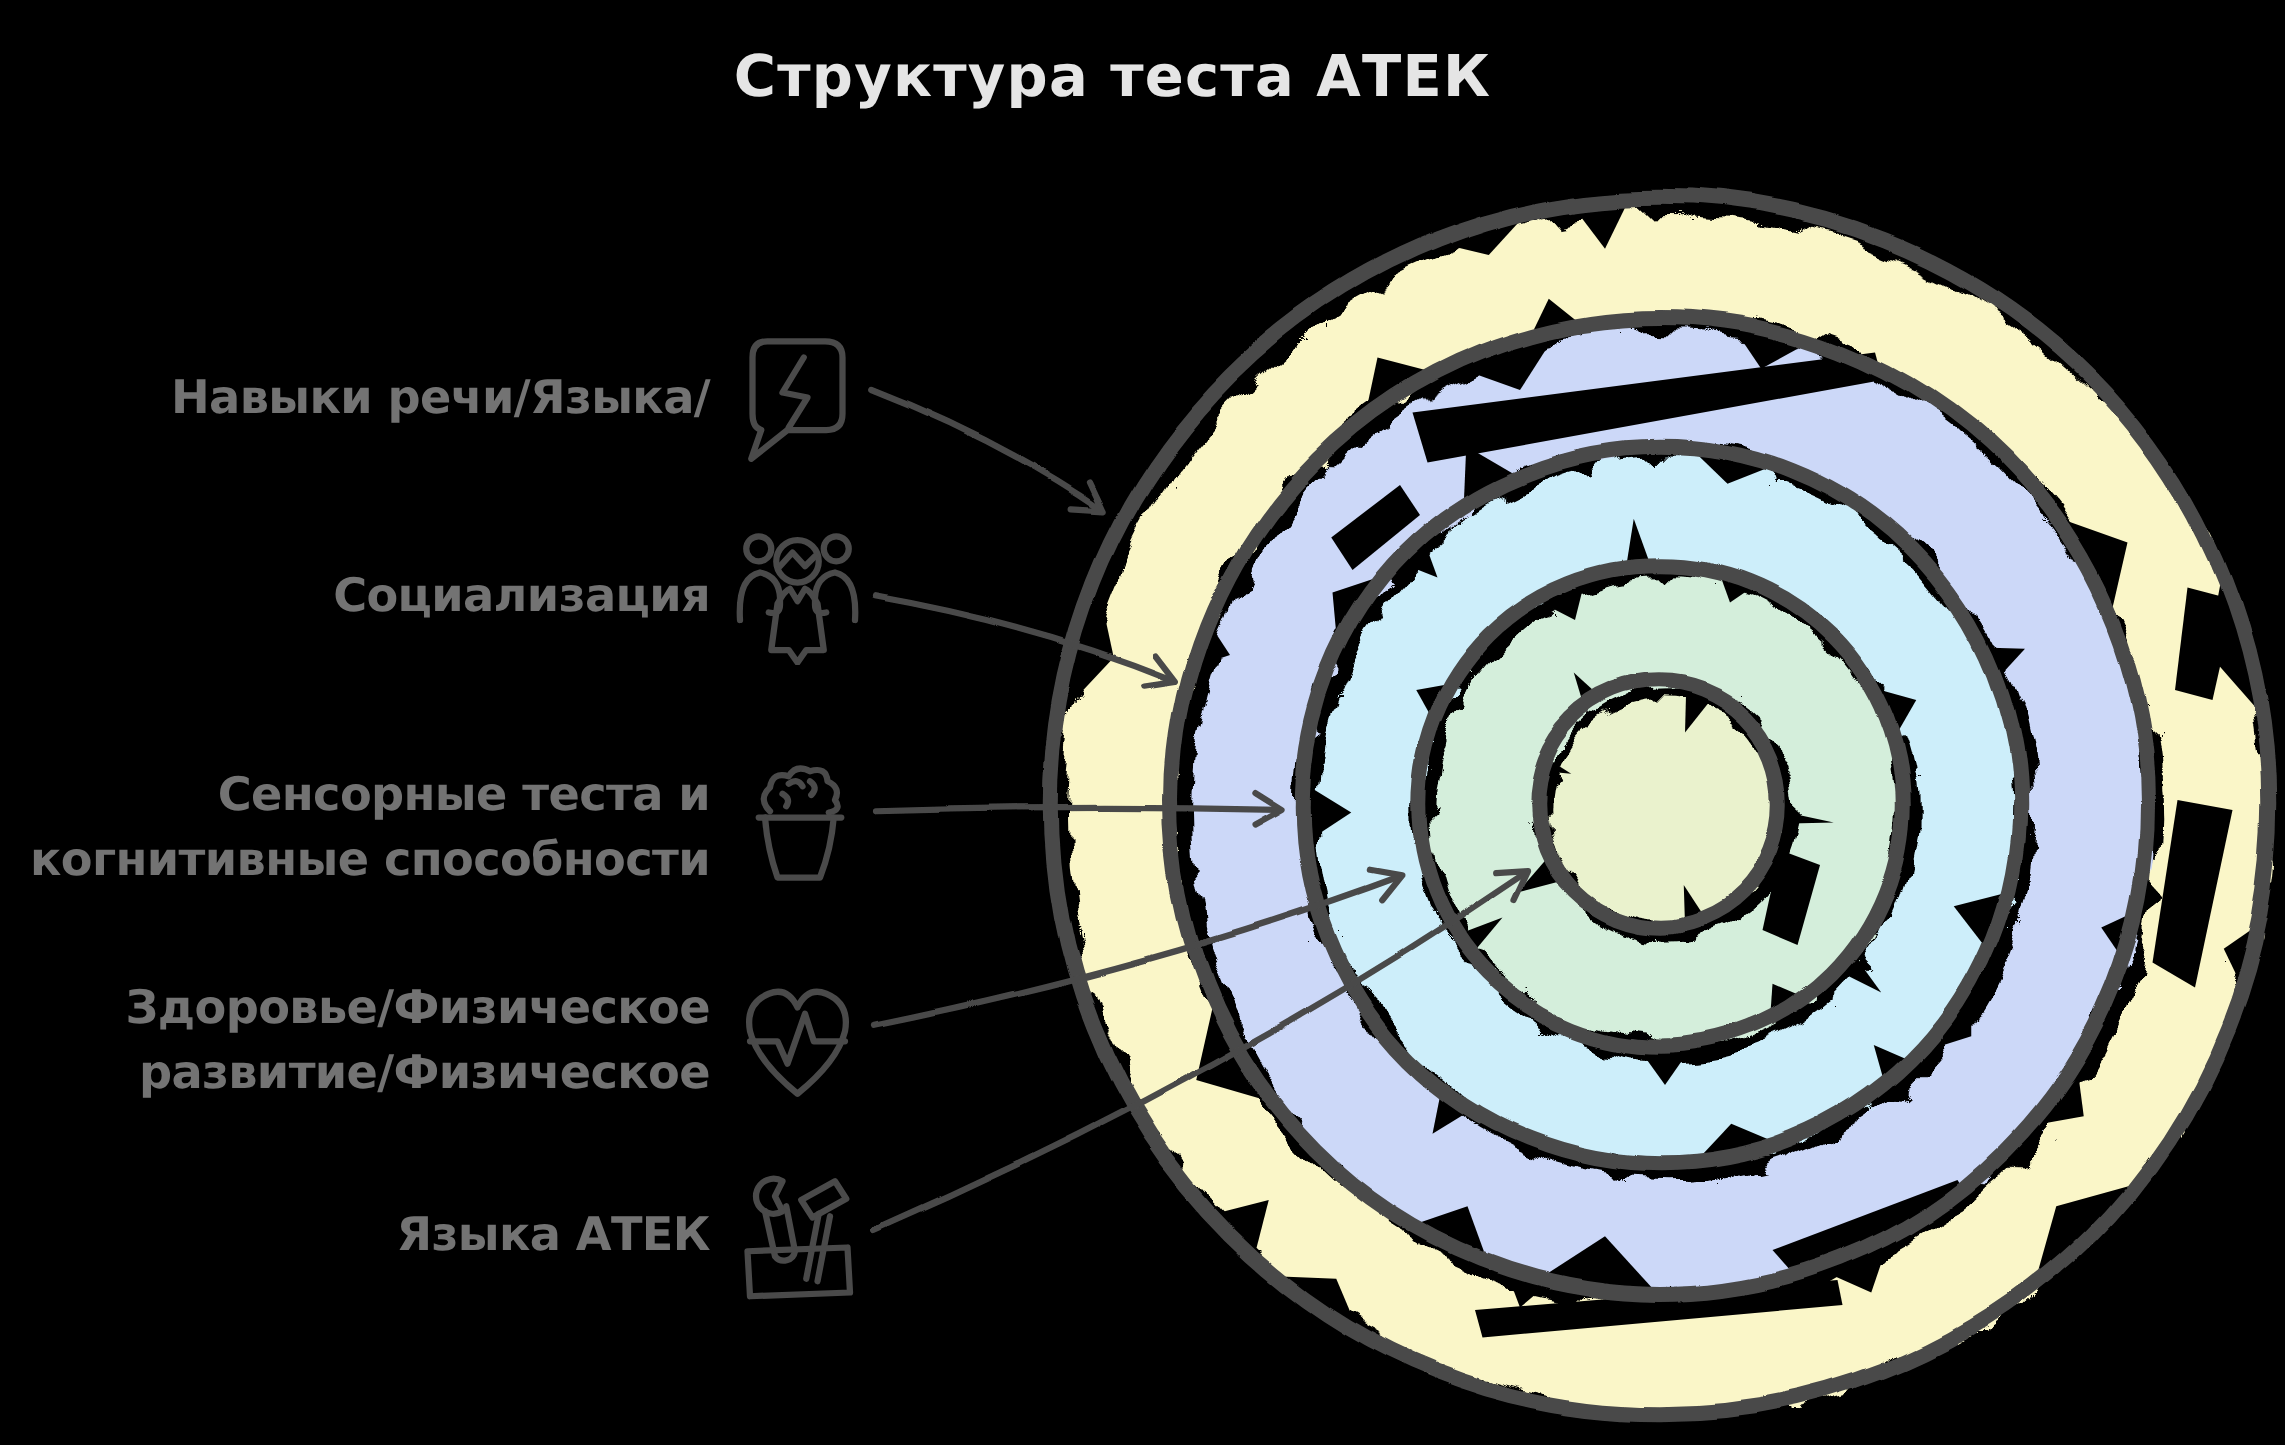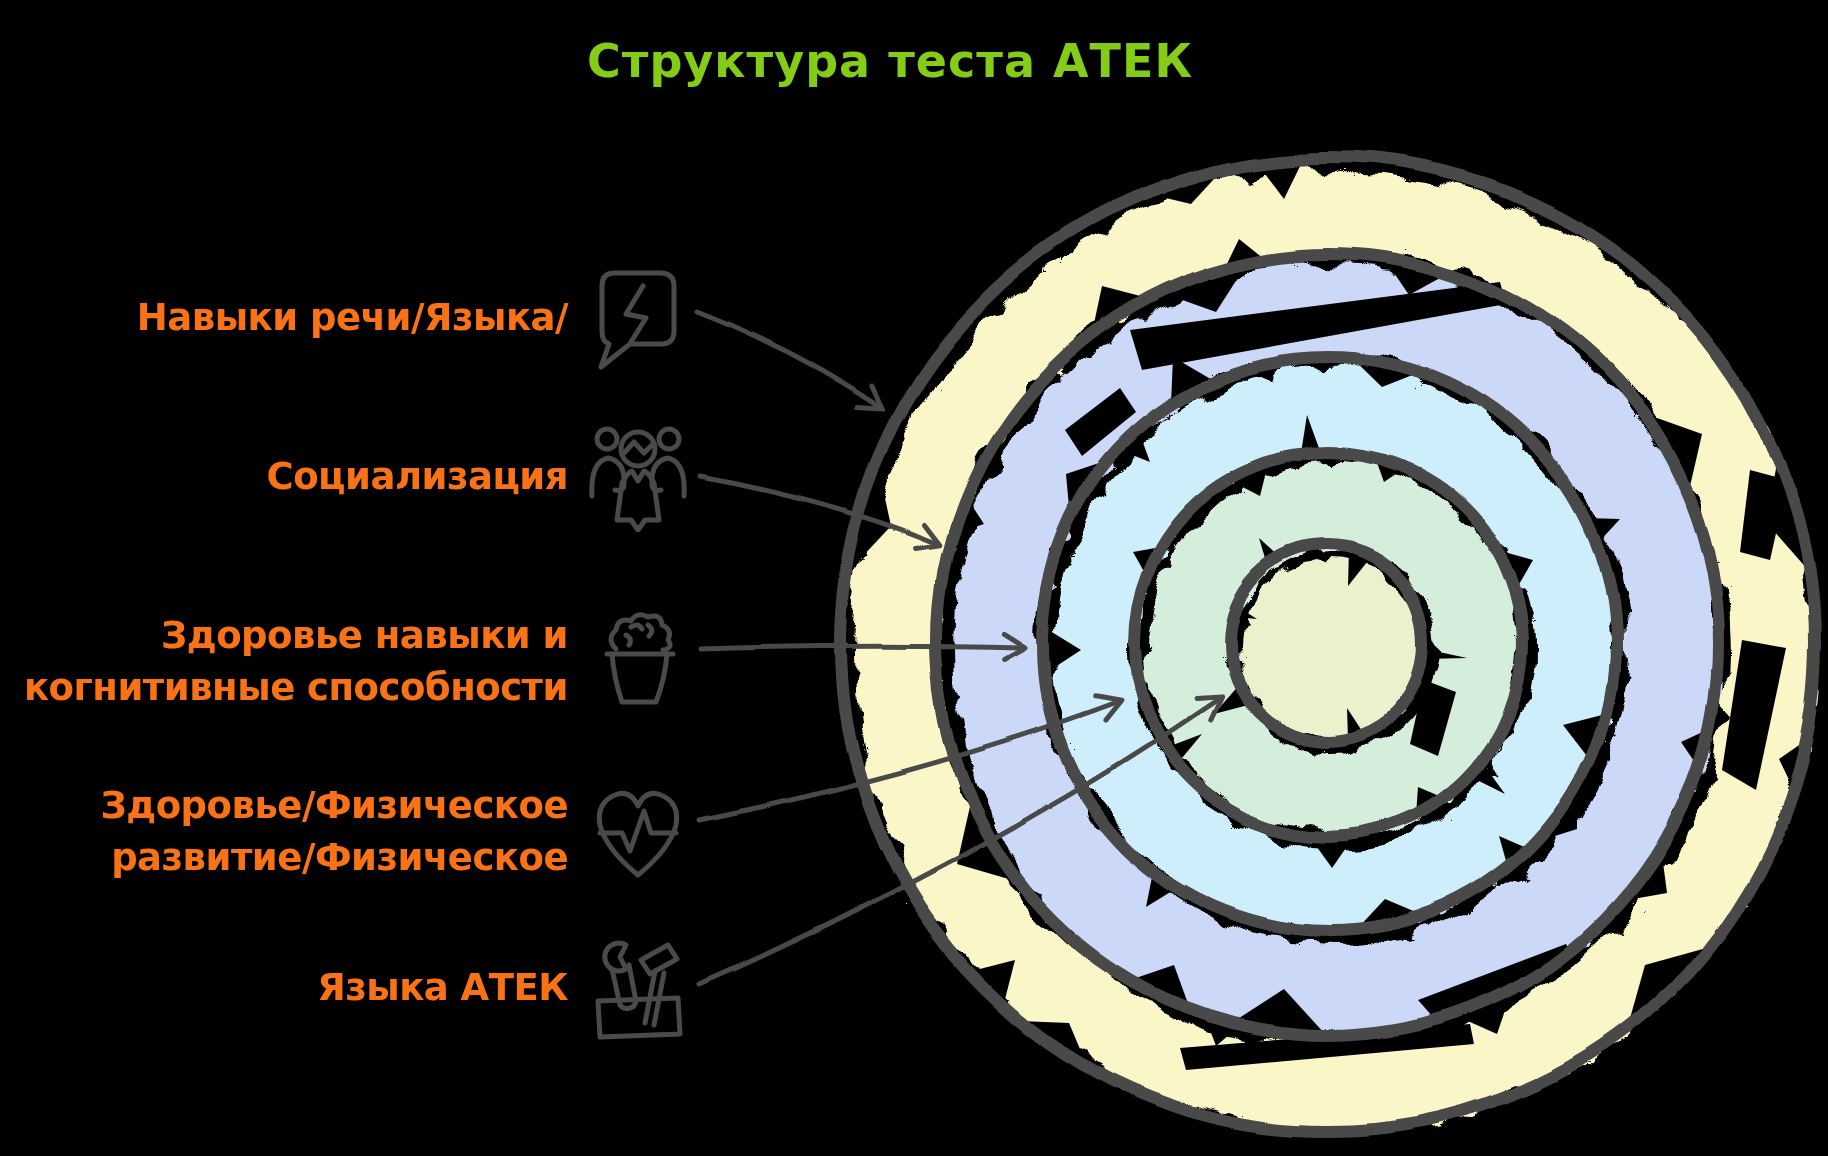--- a/index.html
+++ b/index.html
@@ -3,25 +3,25 @@
 <meta charset="utf-8">
 <style>
   html,body{margin:0;padding:0;background:#000;}
   .stage{
     position:relative;width:1828px;height:1156px;background:#000;overflow:hidden;
     font-family:"DejaVu Sans",sans-serif;
   }
   .diagram-svg{position:absolute;left:0;top:0;}
   .title{
     position:absolute;left:440px;top:34px;width:900px;text-align:center;
-    font-size:46px;font-weight:bold;color:#84cc16;letter-spacing:1px;
+    font-size:46px;font-weight:bold;color:#e5e5e5;letter-spacing:1px;
   }
   .row{position:absolute;display:flex;align-items:center;left:0;width:692px;height:130px;}
   .row .lbl{
-    flex:1;text-align:right;font-size:37px;font-weight:bold;color:#f97316;
+    flex:1;text-align:right;font-size:37px;font-weight:bold;color:#737373;
     line-height:1.4;letter-spacing:-0.5px;padding-right:16px;white-space:nowrap;
   }
   .row .lbl span{display:block;}
   .row .ico{width:108px;flex:0 0 auto;display:flex;justify-content:center;align-items:center;}
   .r1{top:253px;} .r2{top:412px;} .r3{top:597px;} .r4{top:767px;justify-content:flex-end;} .r5{top:923px;}
   .ink{stroke:#4a4a4a;fill:none;stroke-linecap:round;stroke-linejoin:round;}
   .icon-svg .ink{stroke-width:5px;}
 </style>
 </head>
 <body>
@@ -185,21 +185,21 @@
         <path class="ink" d="M96,74 Q98,40 80,36 Q65,39 64,56 L64,62 Q64,70 73,68"></path>
         <circle class="ink" cx="50" cy="27" r="17"></circle>
         <path class="ink" d="M36,31 L46,20 L56,31 L64,23"></path>
         <path class="ink" d="M29,98 L34,61 Q40,50 44,49 L50,59 L56,49 Q60,50 66,61 L71,98 L57,98 L50,108 L43,98 Z"></path>
       </svg>
     </div>
   </div>
 
   <div class="row r3">
     <div class="lbl">
-      <span>Здоровье навыки и</span>
+      <span>Сенсорные теста и</span>
       <span>когнитивные способности</span>
     </div>
     <div class="ico">
       <svg class="icon-svg" width="100" height="110" viewBox="0 0 100 110">
         <path class="ink" d="M28,42 Q18,32 28,23 Q30,10 43,14 Q49,4 60,10 Q73,6 74,18 Q85,23 80,33 Q86,41 75,43"></path>
         <path class="ink" d="M43,20 Q50,15 54,22 M60,18 Q67,23 61,29 M38,28 Q45,32 41,38"></path>
         <path class="ink" d="M19,47 L85,47"></path>
         <path class="ink" d="M24,47 Q26,72 34,95 L68,95 Q77,72 79,47"></path>
       </svg>
     </div>

